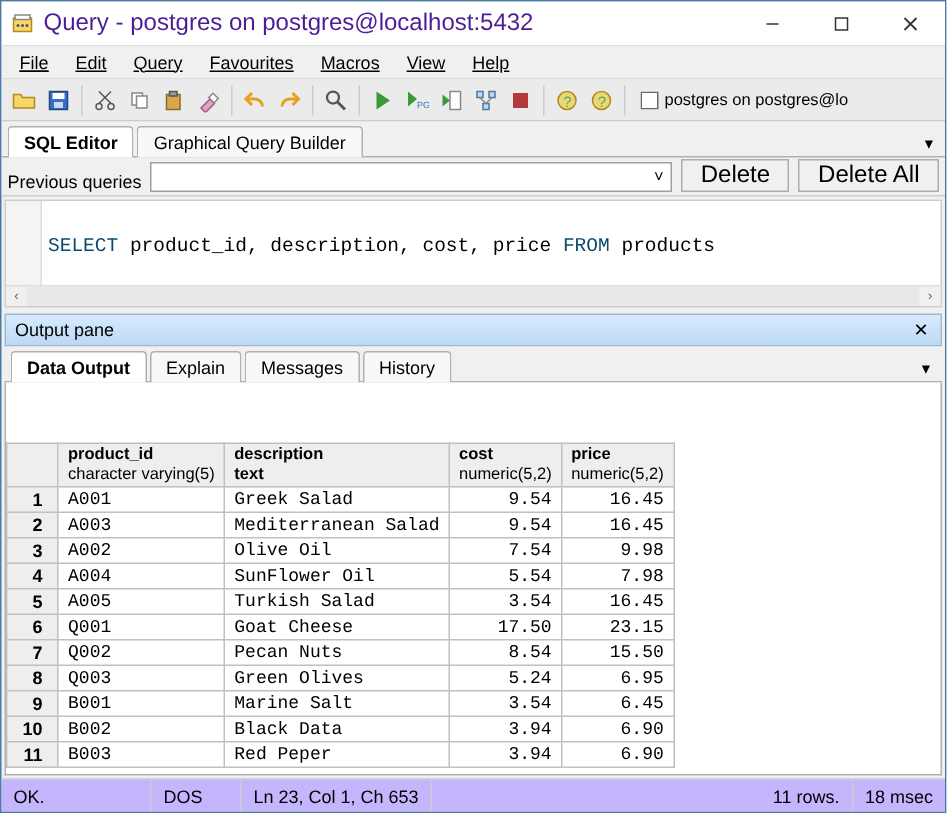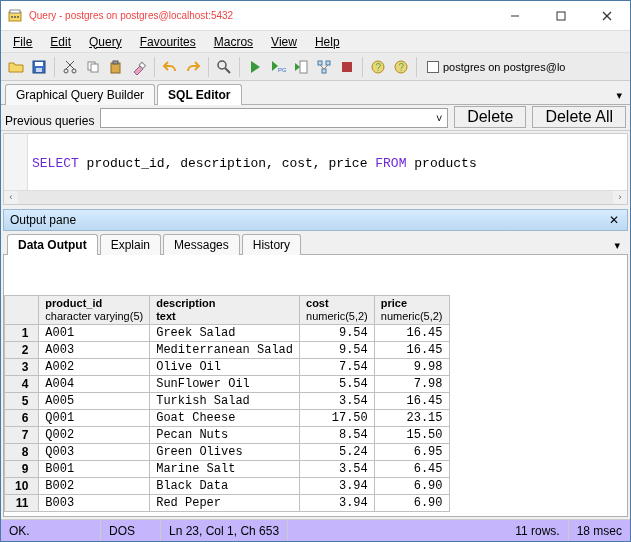--- a/index.html
+++ b/index.html
@@ -1,20 +1,20 @@
 <!DOCTYPE html>
 <html><head>
 <meta charset="utf-8">
 <style>
   * { box-sizing: border-box; }
   html, body { margin: 0; padding: 0; font-family: "Tahoma", "Segoe UI", sans-serif; font-size: 11px; background: #d2eef7; }
   .window { width: 631px; height: 542px; border: 1px solid #4a7aa5; background: #f0f0f0; display: flex; flex-direction: column; overflow: hidden; }
   .titlebar { height: 30px; background: #fff; display: flex; align-items: center; border-bottom: 1px solid #ddd; }
   .titlebar .icon { width: 16px; height: 16px; margin: 0 6px; }
-  .titlebar .title { flex: 1; font-size: 10px; color: #ef4444; }
+  .titlebar .title { flex: 1; font-size: 16px; color: #4c1d95; }
   .titlebar .winbtns { display: flex; }
   .titlebar .winbtn { width: 46px; height: 30px; display: flex; align-items: center; justify-content: center; color: #333; }
   .menubar { height: 22px; background: #f0f0f0; display: flex; align-items: center; padding: 0 4px; gap: 2px; border-bottom: 1px solid #ddd; }
   .menubar .menuitem { padding: 2px 8px; font-size: 12px; text-decoration: underline; }
   .menubar .menuitem u { text-decoration: underline; }
   .toolbar { height: 28px; background: #ebebeb; display: flex; align-items: center; padding: 2px 4px; gap: 1px; border-bottom: 1px solid #ccc; }
   .tbtn { width: 22px; height: 22px; display: flex; align-items: center; justify-content: center; border: 1px solid transparent; border-radius: 2px; }
   .tsep { width: 1px; height: 20px; background: #ccc; margin: 0 3px; }
   .toolbar-db { margin-left: 6px; display: flex; align-items: center; gap: 4px; flex: 1; overflow: hidden; white-space: nowrap; }
   .toolbar-db .box { width: 12px; height: 12px; border: 1px solid #666; background: #fff; }
@@ -25,21 +25,21 @@
   .prevqueries { height: 26px; background: #f0f0f0; display: flex; align-items: flex-end; padding: 2px 4px; gap: 6px; border-bottom: 1px solid #ccc; }
   .prevqueries .label { font-size: 12px; }
   .prevqueries .dropdown { flex: 1; height: 20px; background: #fff; border: 1px solid #a0a0a0; display: flex; align-items: center; justify-content: flex-end; }
   .prevqueries .dropdown .chev { width: 16px; text-align: center; }
   .prevqueries button { height: 22px; padding: 0 12px; font-size: 16px; background: #f0f0f0; border: 1px solid #adadad; }
   .editor { flex: 0 0 72px; background: #fff; border: 1px solid #ccc; margin: 2px; position: relative; font-family: "Consolas","Courier New",monospace; font-size: 13px; padding: 22px 4px 2px 28px; overflow: hidden; }
   .editor .gutter { position: absolute; left: 0; top: 0; width: 24px; height: 100%; background: #f4f4f4; border-right: 1px solid #ddd; }
   .editor .scroll-h { position: absolute; left: 0; bottom: 0; right: 0; height: 14px; background: #f0f0f0; border-top: 1px solid #ddd; display: flex; }
   .editor .scroll-h .sbtns { width: 14px; text-align: center; font-size: 9px; color: #666; line-height: 14px; }
   .editor .scroll-h .track { flex: 1; background: #e8e8e8; }
-  .kw { color: #6d28d9; }
+  .kw { color: #0c4a6e; }
   .paneheader { height: 22px; background: linear-gradient(#d6ebff,#bcd9f2); border: 1px solid #9cb9d0; display: flex; align-items: center; padding: 0 6px; font-size: 12px; margin: 2px 2px 0 2px; }
   .paneheader .x { margin-left: auto; font-size: 12px; padding: 0 2px; }
   .outputtabs { height: 24px; background: #f0f0f0; display: flex; align-items: flex-end; padding: 0 4px; border-bottom: 1px solid #b0b0b0; margin: 0 2px; }
   .grid { flex: 1; margin: 0 2px 2px 2px; background: #fff; border: 1px solid #b0b0b0; border-top: none; overflow: auto; }
   table.data { border-collapse: collapse; font-family: "Consolas","Courier New",monospace; font-size: 12px; width: auto; margin-top: 40px; }
   table.data th, table.data td { border: 1px solid #c0c0c0; padding: 1px 6px; white-space: nowrap; }
   table.data thead th { background: #eee; font-weight: bold; text-align: left; font-family: "Tahoma",sans-serif; font-size: 11px; line-height: 1.2; }
   table.data tbody th.rownum { background: #eee; text-align: right; padding: 1px 10px; font-family: "Tahoma",sans-serif; font-weight: bold; }
   table.data td.num { text-align: right; font-family: "Consolas","Courier New",monospace; }
   table.data thead th.corner { background: #eee; }
@@ -200,22 +200,22 @@
         </svg>
       </div>
     <div class="tsep"></div>
     <div class="toolbar-db">
       <span class="box"></span>
       <span>postgres on postgres@lo</span>
     </div>
   </div>
 
   <div class="tabrow">
+    <div class="tab active"><span>SQL Editor</span></div>
     <div class="tab"><span>Graphical Query Builder</span></div>
-    <div class="tab active"><span>SQL Editor</span></div>
     <div class="tab-arrow">▾</div>
   </div>
 
   <div class="prevqueries">
     <span class="label">Previous queries</span>
     <div class="dropdown">
         <span class="chev">˅</span>
       </div>
     <button>Delete</button>
     <button>Delete All</button>

